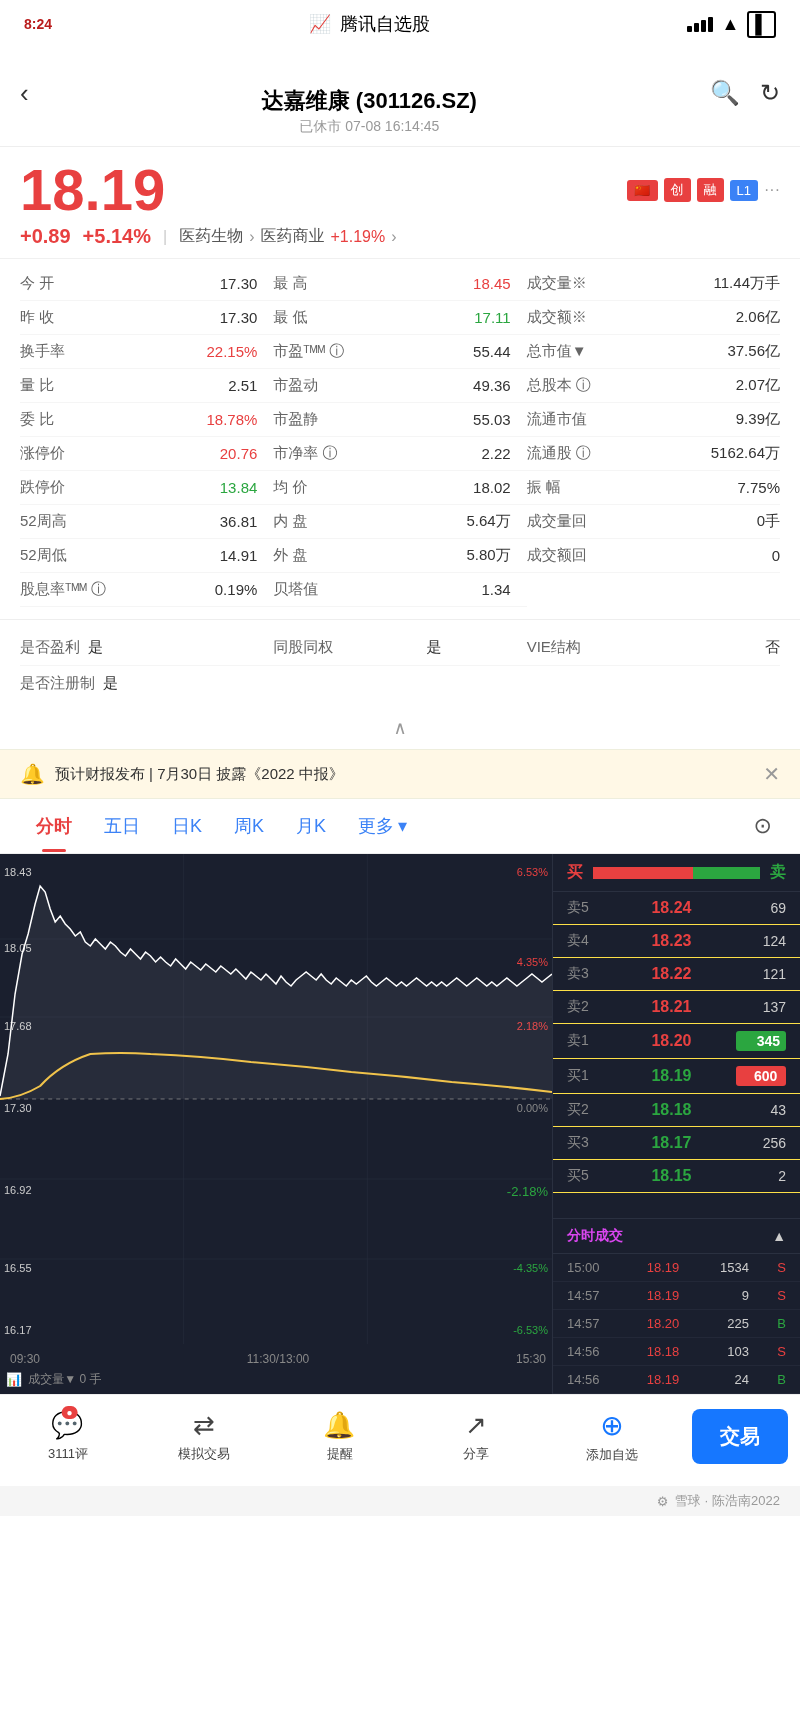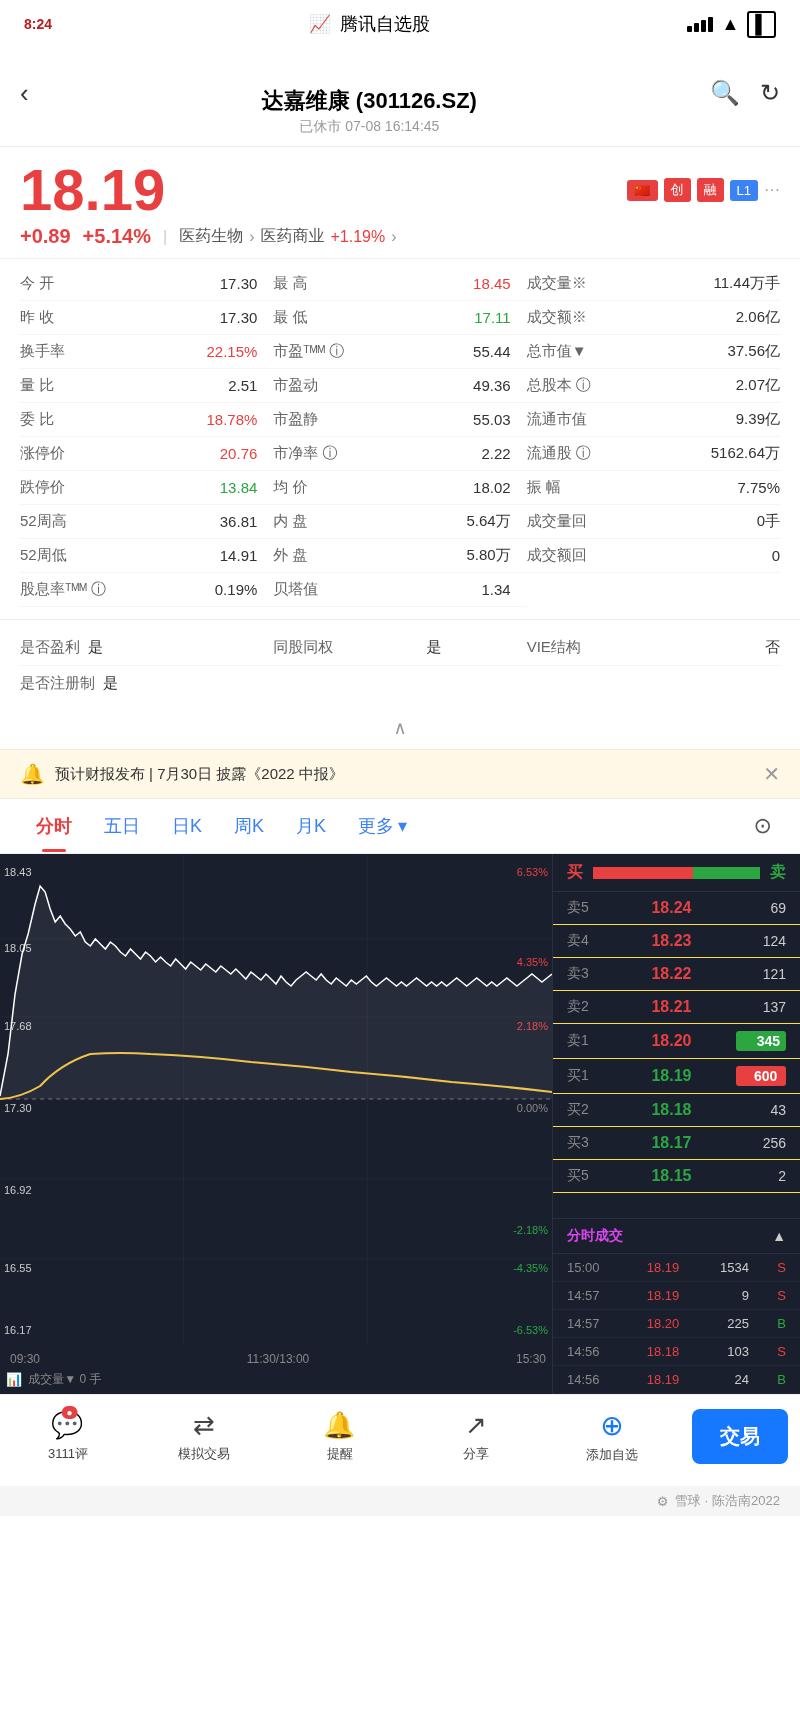--- a/index.html
+++ b/index.html
@@ -544,21 +544,21 @@
     <div style="position:absolute;left:4px;top:166px;font-size:11px;color:#ccc;">17.68</div>
     <div style="position:absolute;left:4px;top:248px;font-size:11px;color:#ccc;">17.30</div>
     <div style="position:absolute;left:4px;top:330px;font-size:11px;color:#ccc;">16.92</div>
     <div style="position:absolute;left:4px;top:408px;font-size:11px;color:#ccc;">16.55</div>
     <div style="position:absolute;left:4px;top:470px;font-size:11px;color:#ccc;">16.17</div>
 
     <div style="position:absolute;right:4px;top:12px;font-size:11px;color:#e84040;">6.53%</div>
     <div style="position:absolute;right:4px;top:88px;font-size:11px;color:#e84040;margin-top:14px;">4.35%</div>
     <div style="position:absolute;right:4px;top:166px;font-size:11px;color:#e84040;">2.18%</div>
     <div style="position:absolute;right:4px;top:248px;font-size:11px;color:#888;">0.00%</div>
-    <div style="position:absolute;right:4px;top:330px;font-size:11px;color:#2ba640;margin-top:40px;">-2.18%</div>
+    <div style="position:absolute;right:4px;top:330px;font-size:13px;color:#2ba640;">-2.18%</div>
     <div style="position:absolute;right:4px;top:408px;font-size:11px;color:#2ba640;">-4.35%</div>
     <div style="position:absolute;right:4px;top:470px;font-size:11px;color:#2ba640;">-6.53%</div>
 
     <svg width="100%" height="490" viewBox="0 0 550 490" preserveAspectRatio="none" style="position:absolute;top:0;left:0;">
 
       <line x1="0" y1="85" x2="550" y2="85" stroke="#2a3040" stroke-width="0.5"></line>
       <line x1="0" y1="163" x2="550" y2="163" stroke="#2a3040" stroke-width="0.5"></line>
       <line x1="0" y1="245" x2="550" y2="245" stroke="#888" stroke-width="0.8" stroke-dasharray="4,4"></line>
       <line x1="0" y1="325" x2="550" y2="325" stroke="#2a3040" stroke-width="0.5"></line>
       <line x1="0" y1="405" x2="550" y2="405" stroke="#2a3040" stroke-width="0.5"></line>

